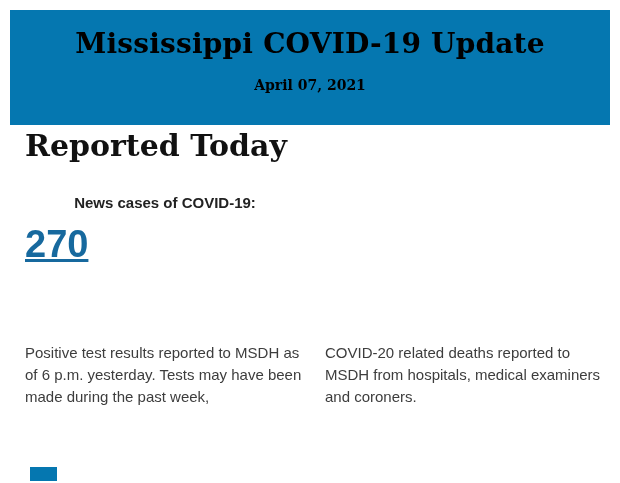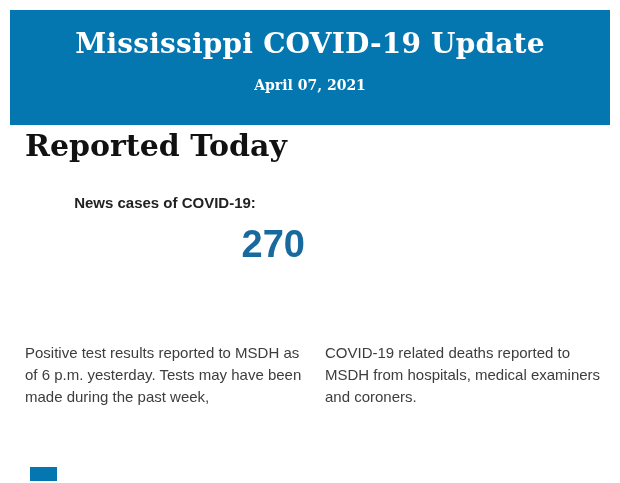--- a/index.html
+++ b/index.html
@@ -16,21 +16,21 @@
   }
 
   
   .banner {
     position: absolute;
     left: 10px;
     top: 10px;
     width: 600px;
     height: 115px;
     background: #0577b0;
-    color: #ffffff;
+    color: #000000;
     text-align: center;
     font-family: "DejaVu Serif", serif;
   }
   .banner-title {
     padding-top: 17px;
     font-size: 28px;
     font-weight: bold;
     letter-spacing: 0.2px;
   }
   .banner-date {
@@ -66,23 +66,24 @@
   .stat-label {
     font-size: 15px;
     font-weight: bold;
     color: #222222;
     text-align: center;
     line-height: 17px;
   }
   .stat-value {
     font-size: 38px;
     font-weight: bold;
-    text-align: right;
+    text-align: left;
     margin-top: 13px;
     line-height: 40px;
+    text-decoration: underline;
   }
 
   .desc-grid {
     margin-top: 78px;
     font-size: 15px;
     color: #3d3d3d;
     line-height: 22px;
   }
   .desc-col { text-align: left; }
 
@@ -109,17 +110,17 @@
 
   <div class="stats-grid">
     <div>
       <div class="stat-label">News cases of COVID-19:</div>
       <div class="stat-value" style="color: rgb(23, 105, 158);">270</div>
     </div>
   </div>
 
   <div class="desc-grid">
     <div class="desc-col">Positive test results reported to MSDH as of 6 p.m. yesterday. Tests may have been made during the past week,</div>
-    <div class="desc-col">COVID-19 related deaths reported to MSDH from hospitals, medical examiners and coroners.</div>
+    <div class="desc-col">COVID-20 related deaths reported to MSDH from hospitals, medical examiners and coroners.</div>
   </div>
 </div>
 
 <div class="footer-partial" style="background-color: rgb(5, 119, 176);"></div>
 
 </body></html>

